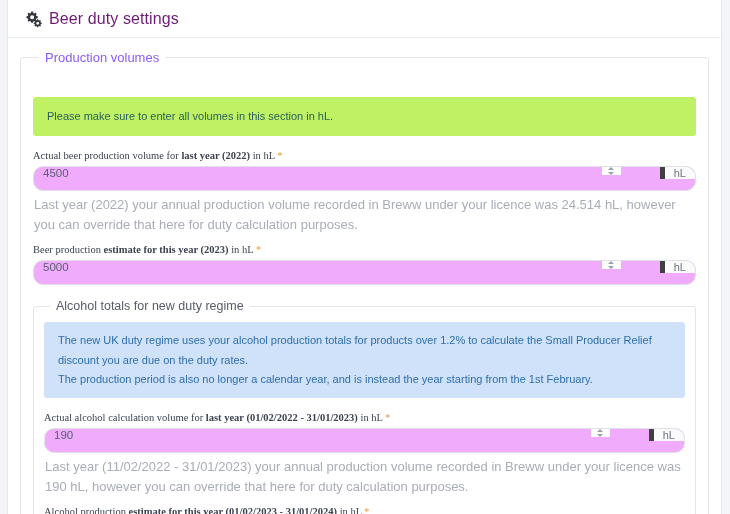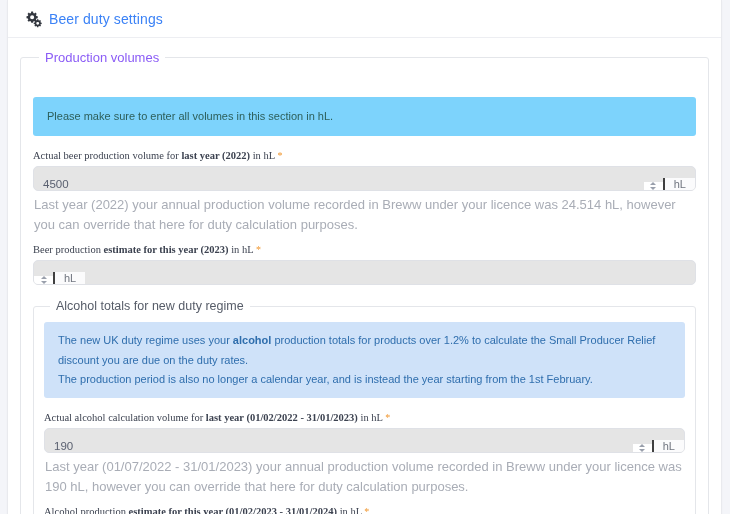--- a/index.html
+++ b/index.html
@@ -33,22 +33,22 @@
   }
 
   .card-header {
     height: 38px;
     display: flex;
     align-items: center;
     padding: 0 16px;
     border-bottom: 1px solid #edeef2;
   }
   .card-header .title {
-    font-size: 14px;
-    color: #3b82f6;
+    font-size: 16px;
+    color: #701a75;
     letter-spacing: .1px;
   }
   .cogs-icon {
     width: 18px; height: 18px;
     margin-right: 7px;
     display: inline-flex;
     align-items: center;
     justify-content: center;
     flex: none;
   }
@@ -84,55 +84,55 @@
 
   
   .alert {
     border-radius: 3px;
     padding: 10px 14px;
     font-size: 11px;
     line-height: 1.75;
     margin: 5px 0 14px 0;
   }
   .alert-teal {
-    background: #7dd3fc;
+    background: #bef264;
     color: #2d5f5a;
     margin-top: 28px;
   }
   .alert-blue {
     background: #cfe2f9;
     color: #2f6ead;
     padding: 9px 14px;
   }
   .alert-blue .row { display: block; }
-  .alert-blue b { font-weight: 700; }
+  .alert-blue b { font-weight: 400; }
 
   
   .form-group { margin-bottom: 4px; }
   .form-group.tight { margin-bottom: 0; }
 
   label.fld-label {
     display: block;
     font-size: 10.5px;
     color: #3c4250;
     margin: 10px 0 5px 0;
     font-weight: 400;
     font-family: Liberation Serif, serif;
   }
   label.fld-label b { font-weight: 700; }
   .req { color: #f0962f; font-size: 10px; }
 
   .input-group {
     display: flex;
-    align-items: flex-end;
+    align-items: flex-start;
     width: 100%;
     height: 25px;
     border: 1px solid #dfe1e6;
-    border-radius: 5px;
-    background: #e5e5e5;
+    border-radius: 10px;
+    background: #f0abfc;
     overflow: hidden;
   }
   .input-group .txt {
     flex: 1 1 auto;
     border: none;
     outline: none;
     padding: 0 9px;
     font-size: 11.5px;
     color: #5a6070;
     font-family: "Liberation Sans", sans-serif;
@@ -159,23 +159,24 @@
   .stepper .dn { border-top: 3.5px solid #9aa0ac; }
 
   .addon {
     flex: none;
     min-width: 32px;
     padding: 0 9px;
     display: flex;
     align-items: center;
     justify-content: center;
     background: #fbfbfc;
-    border-left: 2px solid #404040;
+    border-left: 5px solid #404040;
     font-size: 11px;
     color: #70757f;
+    margin-left: 39px;
   }
 
   .help {
     font-size: 13px;
     color: #a9adb6;
     margin: 4px 0 0 1px;
     line-height: 1.5;
   }
 </style>
 </head>
@@ -219,20 +220,21 @@
           </div>
           <div class="help">Last year (2022) your annual production volume recorded in Breww under your licence was 24.514 hL, however you can override that here for duty calculation purposes.</div>
         </div>
 
         <div class="form-group tight">
           <label class="fld-label">
             <span>Beer production </span><b>estimate for this year (2023)</b><span> in hL</span>
             <span class="req">*</span>
           </label>
           <div class="input-group">
+            <input class="txt" type="text" value="5000" style="">
             <span class="stepper">
               <span class="ar up"></span>
               <span class="ar dn"></span>
             </span>
             <span class="addon">hL</span>
           </div>
         </div>
 
         <fieldset class="fs fs-inner">
           <legend>Alcohol totals for new duty regime</legend>
@@ -248,21 +250,21 @@
               <span class="req">*</span>
             </label>
             <div class="input-group">
               <input class="txt" type="text" value="190" style="">
               <span class="stepper">
                 <span class="ar up"></span>
                 <span class="ar dn"></span>
               </span>
               <span class="addon">hL</span>
             </div>
-            <div class="help">Last year (01/07/2022 - 31/01/2023) your annual production volume recorded in Breww under your licence was 190 hL, however you can override that here for duty calculation purposes.</div>
+            <div class="help">Last year (11/02/2022 - 31/01/2023) your annual production volume recorded in Breww under your licence was 190 hL, however you can override that here for duty calculation purposes.</div>
           </div>
 
           <div class="form-group tight">
             <label class="fld-label">
               <span>Alcohol production </span><b>estimate for this year (01/02/2023 - 31/01/2024)</b><span> in hL</span>
               <span class="req">*</span>
             </label>
             <div class="input-group">
               <input class="txt" type="text" value="210" style="">
               <span class="stepper">

